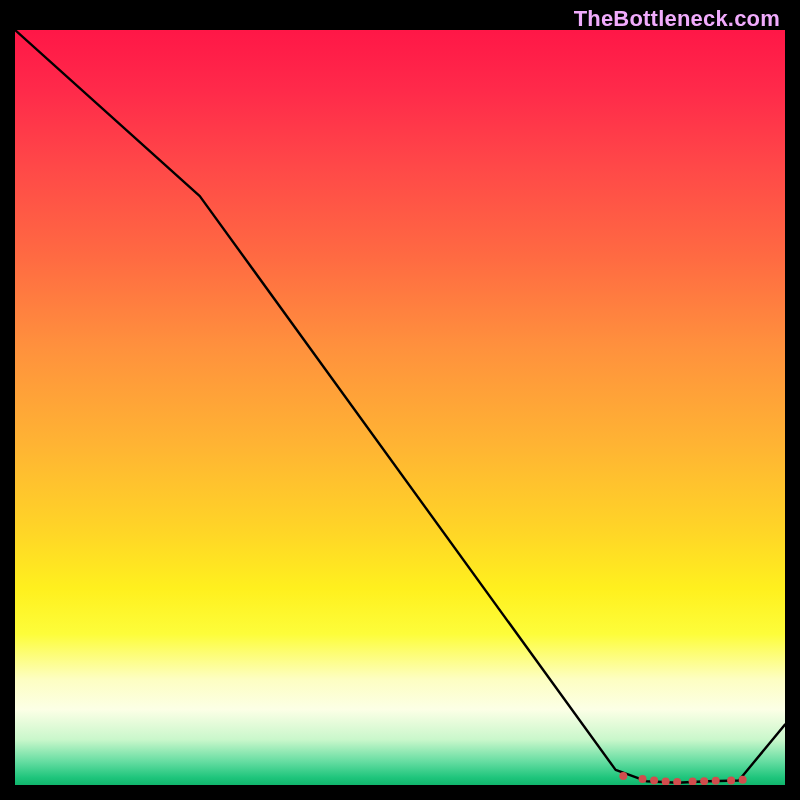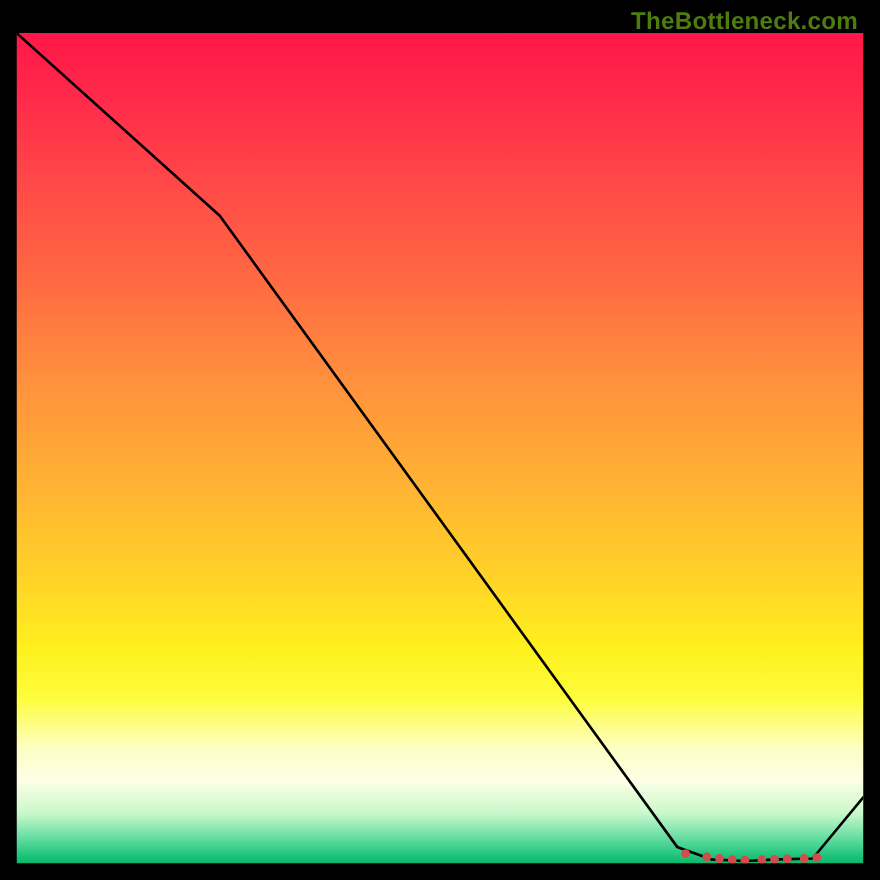--- a/index.html
+++ b/index.html
@@ -10,21 +10,21 @@
     position: relative;
     background: #000;
   }
   .watermark {
     position: absolute;
     top: 6px;
     right: 20px;
     font-family: Arial, Helvetica, sans-serif;
     font-size: 22px;
     font-weight: bold;
-    color: #4d7c0f;
+    color: #f0abfc;
     letter-spacing: 0.2px;
     z-index: 10;
   }
   .plot-area {
     position: absolute;
     left: 15px;
     top: 30px;
     width: 770px;
     height: 755px;
     overflow: hidden;

